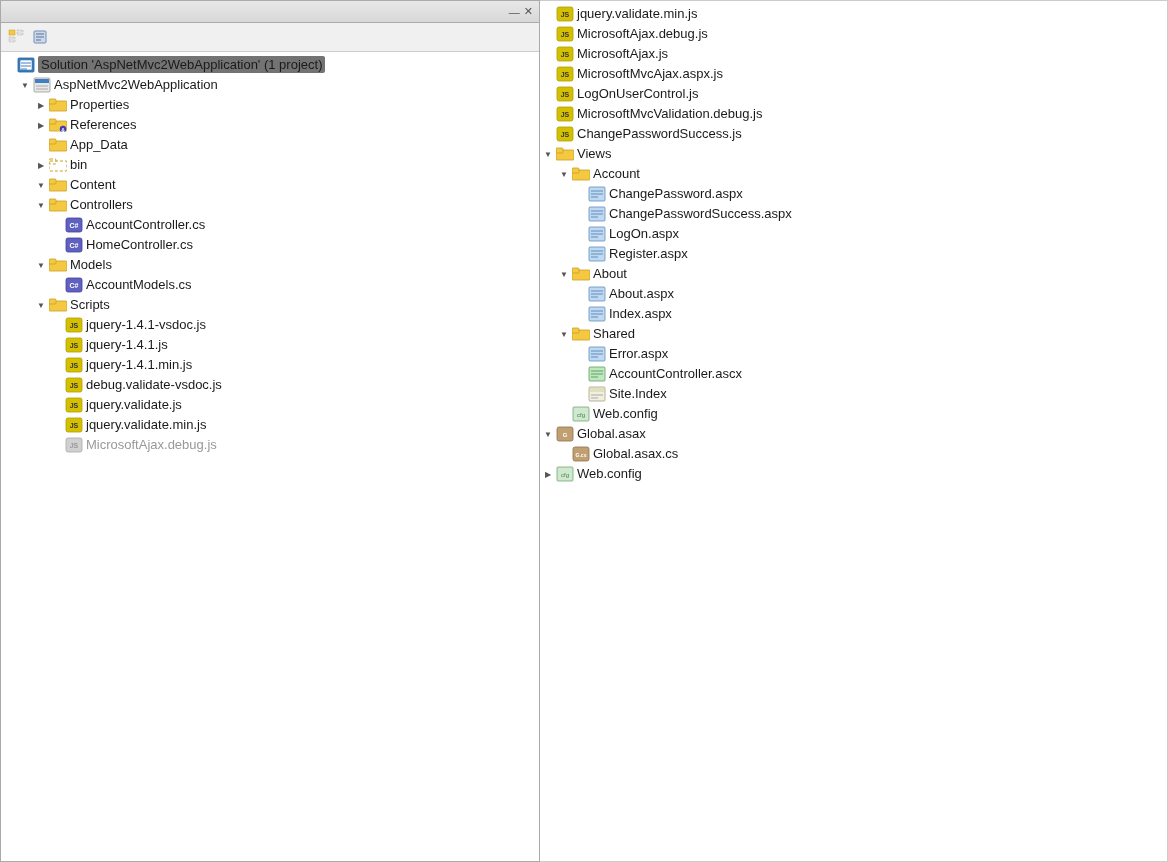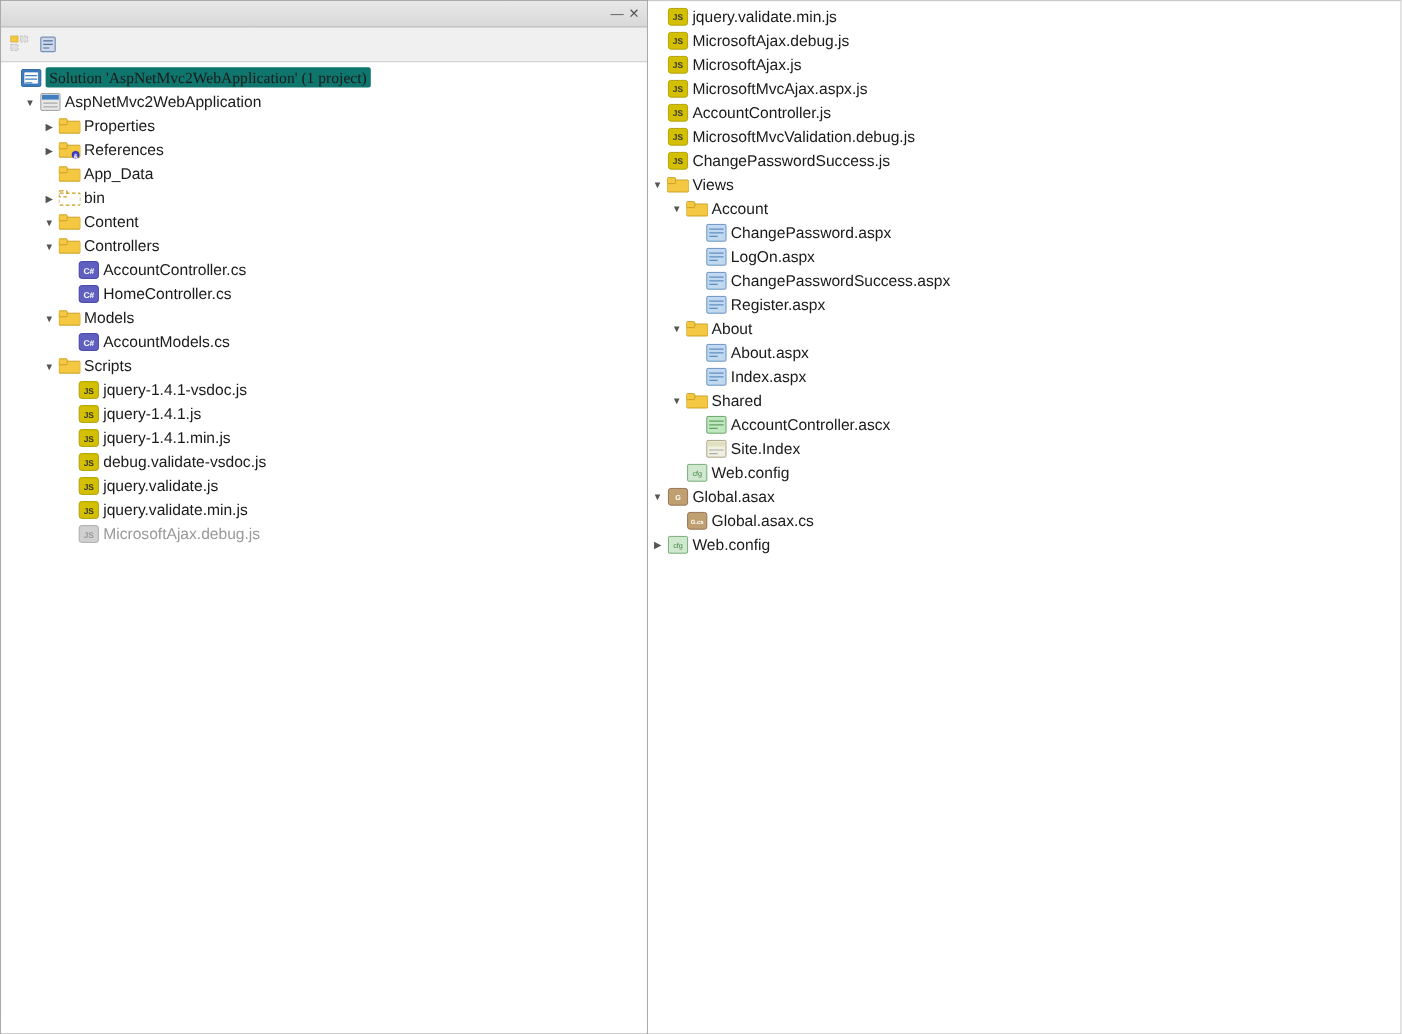--- a/index.html
+++ b/index.html
@@ -124,24 +124,23 @@
     .item-label {
       color: #1a1a1a;
       font-size: 13px;
     }
 
     .dim-text .item-label {
       color: #999;
     }
 
     .solution-label {
-      background: #0f766e;
+      background: #737373;
       padding: 1px 3px;
       border-radius: 2px;
-      font-family: Liberation Serif, serif;
     }
 
     .scrollbar-fade {
       position: relative;
     }
     .scrollbar-fade::after {
       content: '';
       position: absolute;
       bottom: 0;
       left: 0;
@@ -479,21 +478,21 @@
       <span class="item-label">MicrosoftMvcAjax.aspx.js</span>
     </div>
     <div class="tree-item">
       <span class="expand-btn"></span>
       <span class="icon">
         <svg width="18" height="16" viewBox="0 0 18 16">
     <rect x="1" y="1" width="16" height="14" rx="2" fill="#d4c000" stroke="#b0a000" stroke-width="0.8"></rect>
     <text x="9" y="11" text-anchor="middle" font-size="7" font-weight="bold" fill="#333">JS</text>
   </svg>
       </span>
-      <span class="item-label">AccountController.js</span>
+      <span class="item-label">LogOnUserControl.js</span>
     </div>
     <div class="tree-item">
       <span class="expand-btn"></span>
       <span class="icon">
         <svg width="18" height="16" viewBox="0 0 18 16">
     <rect x="1" y="1" width="16" height="14" rx="2" fill="#d4c000" stroke="#b0a000" stroke-width="0.8"></rect>
     <text x="9" y="11" text-anchor="middle" font-size="7" font-weight="bold" fill="#333">JS</text>
   </svg>
       </span>
       <span class="item-label">MicrosoftMvcValidation.debug.js</span>
@@ -548,35 +547,35 @@
       <span class="indent"></span>
       <span class="expand-btn"></span>
       <span class="icon">
         <svg width="18" height="16" viewBox="0 0 18 16">
     <rect x="1" y="1" width="16" height="14" rx="1" fill="#c0d8f0" stroke="#6090c0" stroke-width="0.8"></rect>
     <line x1="3" y1="5" x2="15" y2="5" stroke="#6090c0" stroke-width="1"></line>
     <line x1="3" y1="8" x2="15" y2="8" stroke="#6090c0" stroke-width="1"></line>
     <line x1="3" y1="11" x2="10" y2="11" stroke="#6090c0" stroke-width="1"></line>
   </svg>
       </span>
-      <span class="item-label">LogOn.aspx</span>
+      <span class="item-label">ChangePasswordSuccess.aspx</span>
     </div>
     <div class="tree-item">
       <span class="indent"></span>
       <span class="indent"></span>
       <span class="expand-btn"></span>
       <span class="icon">
         <svg width="18" height="16" viewBox="0 0 18 16">
     <rect x="1" y="1" width="16" height="14" rx="1" fill="#c0d8f0" stroke="#6090c0" stroke-width="0.8"></rect>
     <line x1="3" y1="5" x2="15" y2="5" stroke="#6090c0" stroke-width="1"></line>
     <line x1="3" y1="8" x2="15" y2="8" stroke="#6090c0" stroke-width="1"></line>
     <line x1="3" y1="11" x2="10" y2="11" stroke="#6090c0" stroke-width="1"></line>
   </svg>
       </span>
-      <span class="item-label">ChangePasswordSuccess.aspx</span>
+      <span class="item-label">LogOn.aspx</span>
     </div>
     <div class="tree-item">
       <span class="indent"></span>
       <span class="indent"></span>
       <span class="expand-btn"></span>
       <span class="icon">
         <svg width="18" height="16" viewBox="0 0 18 16">
     <rect x="1" y="1" width="16" height="14" rx="1" fill="#c0d8f0" stroke="#6090c0" stroke-width="0.8"></rect>
     <line x1="3" y1="5" x2="15" y2="5" stroke="#6090c0" stroke-width="1"></line>
     <line x1="3" y1="8" x2="15" y2="8" stroke="#6090c0" stroke-width="1"></line>
@@ -634,20 +633,34 @@
   </svg>
       </span>
       <span class="item-label">Shared</span>
     </div>
     <div class="tree-item">
       <span class="indent"></span>
       <span class="indent"></span>
       <span class="expand-btn"></span>
       <span class="icon">
         <svg width="18" height="16" viewBox="0 0 18 16">
+    <rect x="1" y="1" width="16" height="14" rx="1" fill="#c0d8f0" stroke="#6090c0" stroke-width="0.8"></rect>
+    <line x1="3" y1="5" x2="15" y2="5" stroke="#6090c0" stroke-width="1"></line>
+    <line x1="3" y1="8" x2="15" y2="8" stroke="#6090c0" stroke-width="1"></line>
+    <line x1="3" y1="11" x2="10" y2="11" stroke="#6090c0" stroke-width="1"></line>
+  </svg>
+      </span>
+      <span class="item-label">Error.aspx</span>
+    </div>
+    <div class="tree-item">
+      <span class="indent"></span>
+      <span class="indent"></span>
+      <span class="expand-btn"></span>
+      <span class="icon">
+        <svg width="18" height="16" viewBox="0 0 18 16">
     <rect x="1" y="1" width="16" height="14" rx="1" fill="#c0e8c0" stroke="#60a060" stroke-width="0.8"></rect>
     <line x1="3" y1="5" x2="15" y2="5" stroke="#60a060" stroke-width="1"></line>
     <line x1="3" y1="8" x2="15" y2="8" stroke="#60a060" stroke-width="1"></line>
     <line x1="3" y1="11" x2="10" y2="11" stroke="#60a060" stroke-width="1"></line>
   </svg>
       </span>
       <span class="item-label">AccountController.ascx</span>
     </div>
     <div class="tree-item">
       <span class="indent"></span>

